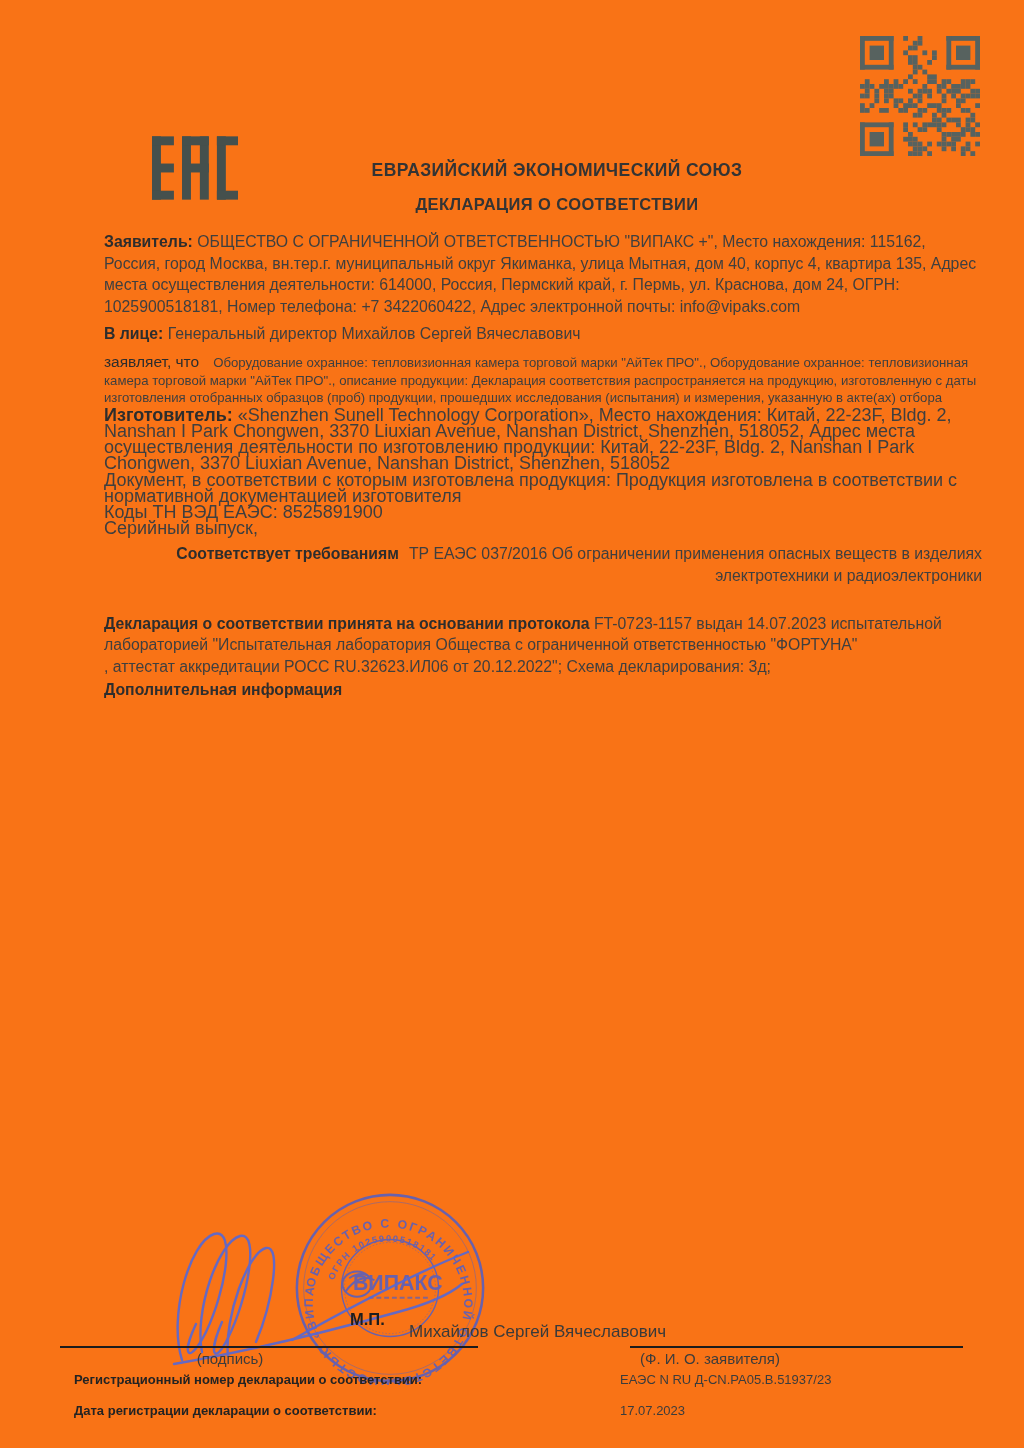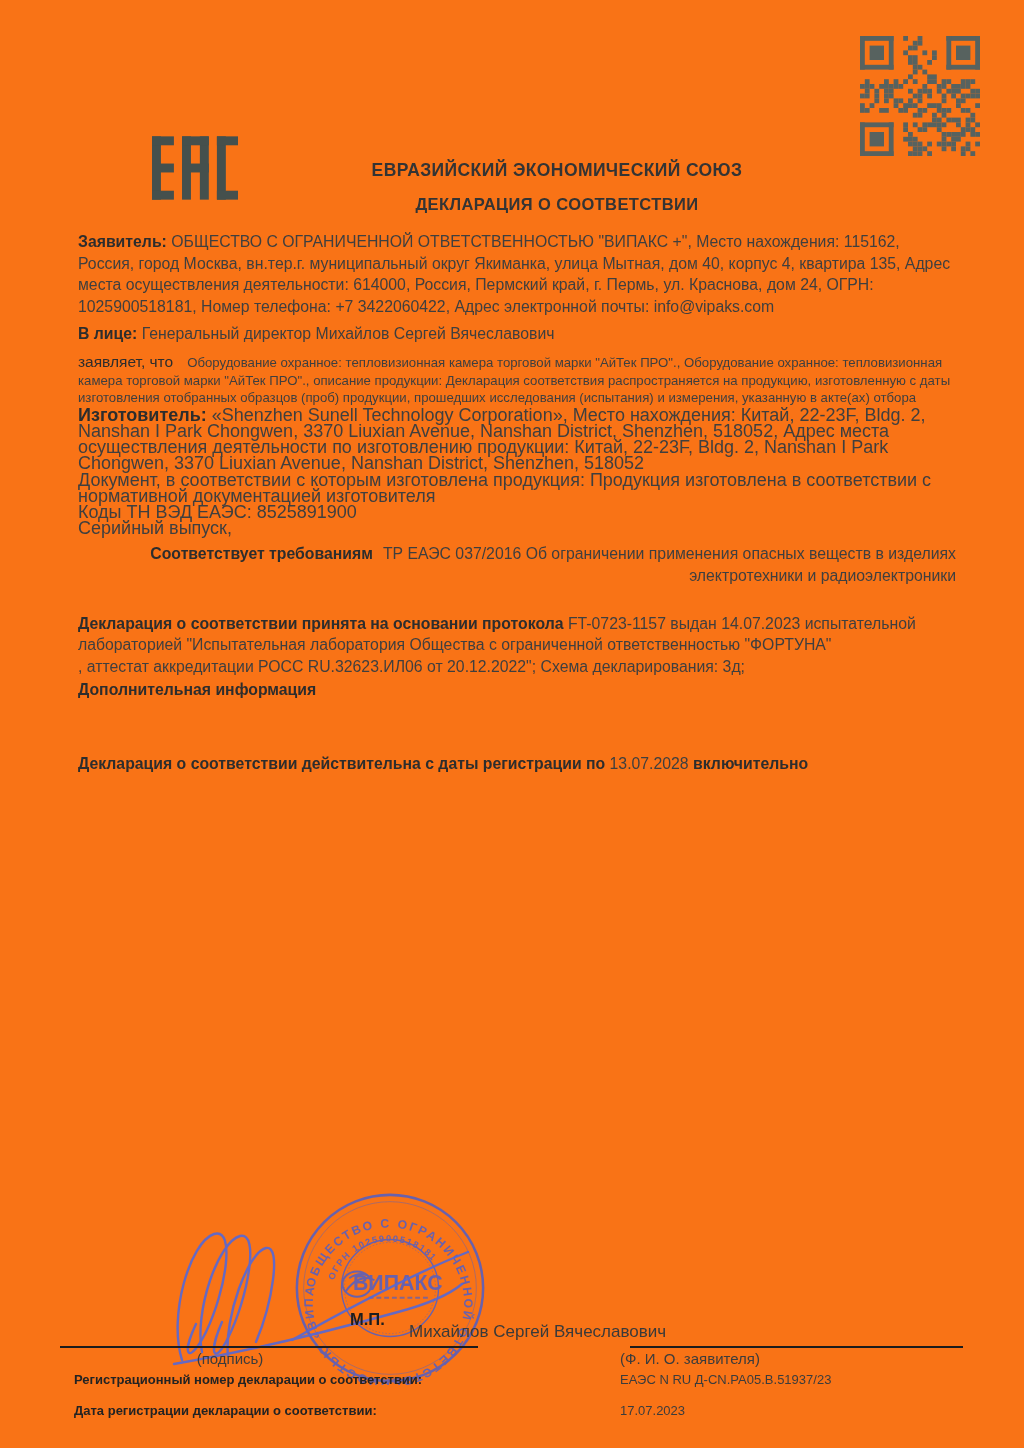--- a/index.html
+++ b/index.html
@@ -10,21 +10,21 @@
     color:#3f3f3f;
   }
   .b{font-weight:bold;color:#2d2d2d;}
   
   .eac-logo{position:absolute;left:152px;top:128px;}
   .qr{position:absolute;left:860px;top:36px;}
   .titles{position:absolute;left:287px;top:160px;width:540px;text-align:center;}
   .title-union{font-size:17.5px;font-weight:bold;color:#343434;letter-spacing:.4px;}
   .title-doc{font-size:16.5px;font-weight:bold;color:#343434;letter-spacing:.4px;margin-top:14px;}
   
-  .content{position:absolute;left:78px;top:231px;width:878px;}
+  .content{position:absolute;left:104px;top:231px;width:878px;}
   .para{margin:0;font-size:15.8px;line-height:21.6px;}
   .para-person{margin-top:6px;}
   .para-declares{margin-top:8px;font-size:13.2px;line-height:17.6px;}
   .label15{font-size:15.5px;font-weight:normal;color:#2d2d2d;margin-right:14px;}
   .small-block{font-size:18px;line-height:16.2px;}
   .small-block .b{font-weight:bold;}
   .para-comply{margin-top:7px;text-align:right;}
   .gap3{margin-right:10px;}
   .para-basis{margin-top:26px;}
   .para-addinfo{margin-top:2px;font-weight:bold;color:#2d2d2d;}
@@ -32,21 +32,21 @@
   
   .stamp{position:absolute;left:293px;top:1191px;opacity:.82;}
   .signature{position:absolute;left:162px;top:1212px;opacity:.9;}
   .mp-label{position:absolute;left:350px;top:1310px;font-size:16.5px;font-weight:bold;color:#1d1d1d;}
   .signer-name{position:absolute;left:409px;top:1322px;font-size:17px;color:#3a3a3a;text-align:right;}
   .sig-line{position:absolute;height:0;border-top:2px solid #1c1c1c;top:1346px;}
   .sig-line.left{left:60px;width:418px;}
   .sig-line.right{left:630px;width:333px;}
   .caption{position:absolute;top:1350px;font-size:15px;color:#3c3c3c;}
   .caption.sign{left:170px;width:120px;text-align:center;}
-  .caption.name{left:600px;width:180px;text-align:center;}
+  .caption.name{left:600px;width:180px;text-align:right;}
   .reg-row{position:absolute;left:74px;width:900px;font-size:13px;}
   .reg-row .lab{font-weight:bold;color:#232323;}
   .reg-row .val{position:absolute;left:546px;top:0;font-weight:normal;color:#3c3c3c;}
   .reg-row.num{top:1372px;}
   .reg-row.date{top:1403px;}
   svg text{font-family:"Liberation Sans","DejaVu Sans",sans-serif;}
 </style>
 </head>
 <body>
 
@@ -286,21 +286,20 @@
       <div>Серийный выпуск,</div>
     </div>
 
     <p class="para para-comply"><span class="b gap3">Соответствует требованиям</span><span>ТР ЕАЭС 037/2016 Об ограничении применения опасных веществ в изделиях электротехники и радиоэлектроники</span></p>
 
     <p class="para para-basis"><span class="b">Декларация о соответствии принята на основании протокола</span> <span>FT-0723-1157 выдан 14.07.2023 испытательной лабораторией "Испытательная лаборатория Общества с ограниченной ответственностью "ФОРТУНА"</span><br>
       <span>, аттестат аккредитации РОСС RU.32623.ИЛ06 от 20.12.2022"; Схема декларирования: 3д;</span></p>
 
     <p class="para para-addinfo">Дополнительная информация</p>
 
-    <p class="para para-valid"><span class="b">Декларация о соответствии действительна с даты регистрации по</span> <span>13.07.2028</span> <span class="b">включительно</span></p>
 
   </div>
 
   <div class="stamp">
     <svg width="194" height="194" viewBox="0 0 200 200" aria-hidden="true">
       <defs>
         <path id="ring1" d="M 22,100 A 78,78 0 1 1 21.9,100.5"></path>
         <path id="ring2" d="M 40,100 A 60,60 0 1 1 39.9,100.5"></path>
       </defs>
       <g stroke="#4a5ecd" fill="none">

